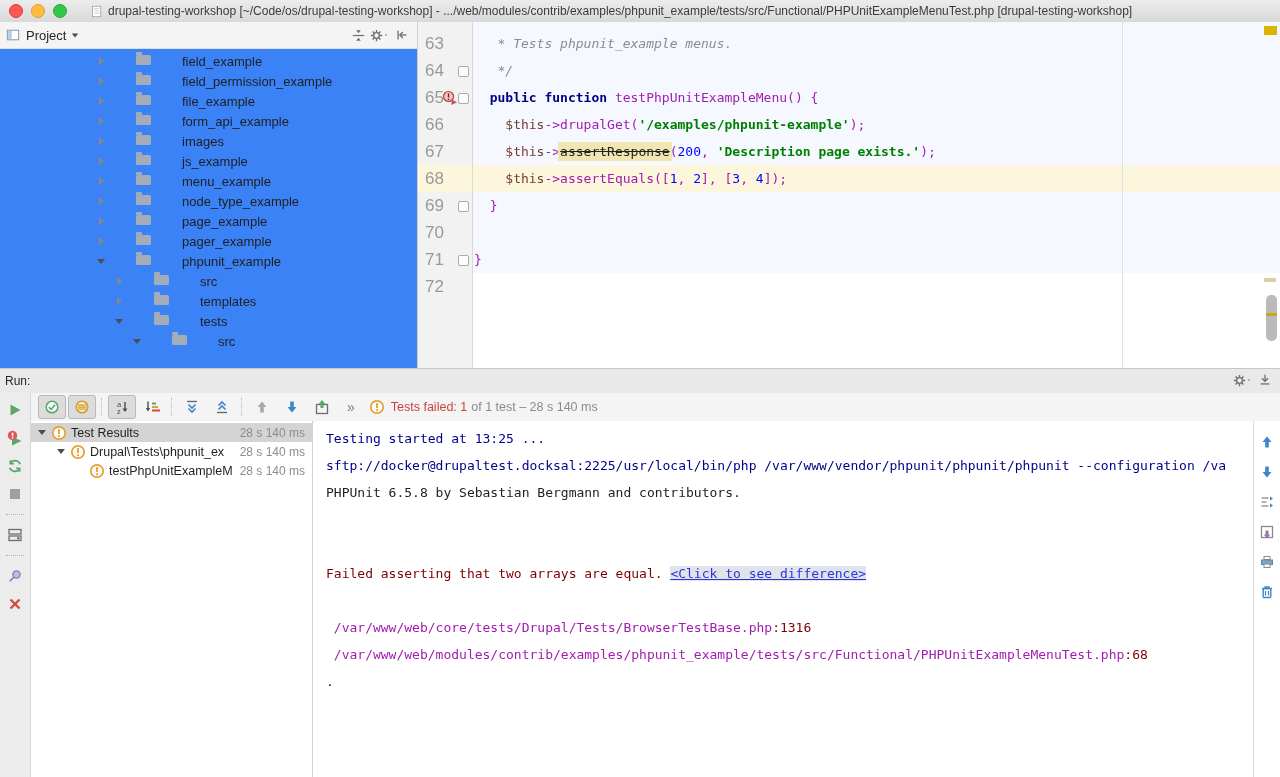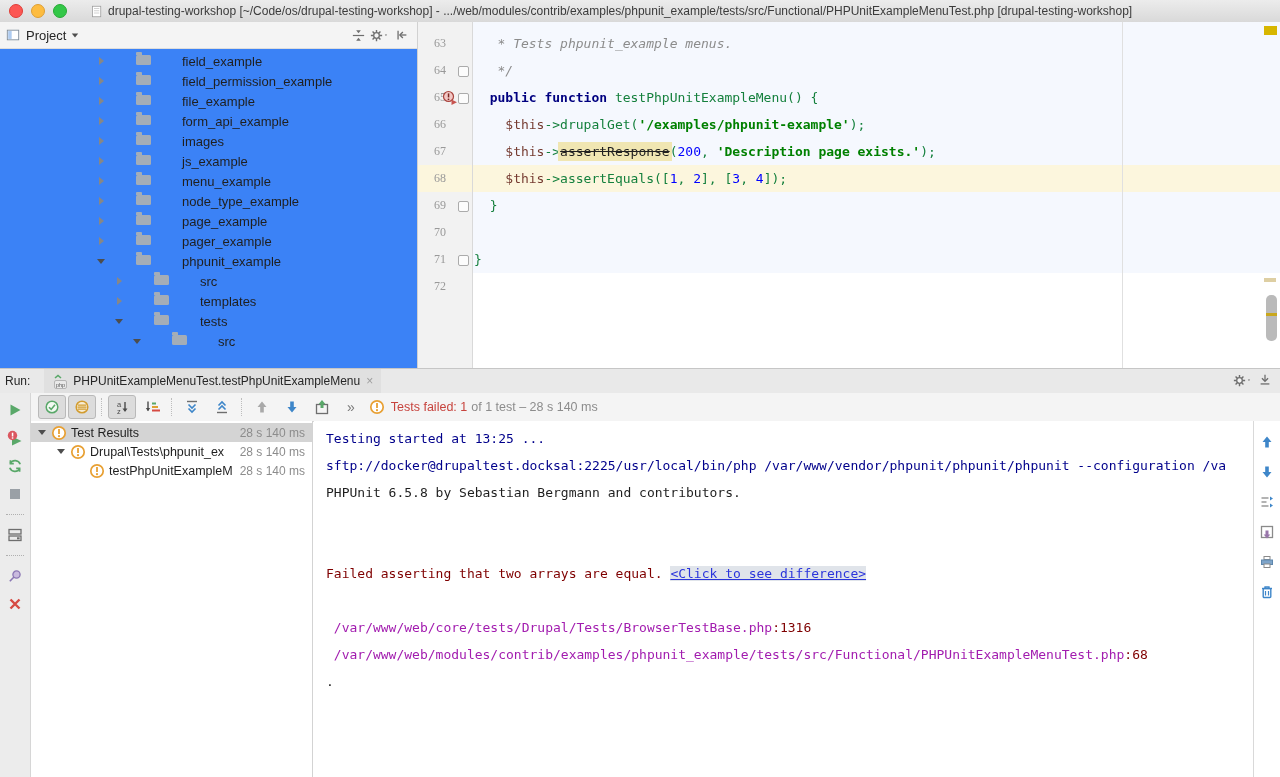--- a/index.html
+++ b/index.html
@@ -34,30 +34,30 @@
   .tri-r{width:0;height:0;border-left:5px solid #878787;border-top:4px solid transparent;border-bottom:4px solid transparent;}
   .tri-d{width:0;height:0;border-top:5px solid #4d4d4d;border-left:4px solid transparent;border-right:4px solid transparent;}
   .folder{position:relative;width:15px;height:10px;background:#a4adb7;border-radius:1.5px;margin-left:3px;margin-top:-2px;}
   .folder:before{content:"";position:absolute;top:-3px;left:0;width:6px;height:3px;background:#a4adb7;border-radius:1px 1px 0 0;}
 
   
   #editor{left:418px;top:22px;width:862px;height:346px;background:#fff;overflow:hidden;}
   #gutter{position:absolute;left:0;top:0;width:54px;bottom:0;background:#f2f2f2;border-right:1px solid #d9d9d9;}
   .g-row{height:27px;position:relative;}
   .g-row.cur{background:#fcf6dd;}
-  .g-num{position:absolute;left:16px;top:0;line-height:27px;font-family:Liberation Serif, serif;font-size:12px;color:#999;}
+  .g-num{position:absolute;left:7px;top:0;line-height:27px;font-family:Liberation Sans, sans-serif;font-size:17px;color:#999;}
   .g-fold{position:absolute;right:3px;top:9px;width:9px;height:9px;border:1px solid #ababab;border-radius:2px;background:#fcfcfc;}
   .g-fail{position:absolute;left:24px;top:6px;width:16px;height:16px;}
   #code-area{position:absolute;left:55px;top:0;right:0;bottom:0;}
   #blue-bg{position:absolute;left:0;top:0;right:0;height:251px;background:#f5f8fe;}
   .c-row{position:absolute;left:0;right:0;height:27px;}
   .c-row.cur{background:#fcf6dd;}
   .c-row pre{margin:0;padding:0 0 0 1px;line-height:27px;font-family:"DejaVu Sans Mono",monospace;font-size:13px;white-space:pre;}
   #margin-guide{position:absolute;top:0;bottom:0;width:1px;background:#e0e0e0;}
-  .s-plain{color:#15803d;} .s-comment{color:#8c8c8c;font-style:italic;}
+  .s-plain{color:#a21caf;} .s-comment{color:#8c8c8c;font-style:italic;}
   .s-keyword{color:#000080;font-weight:bold;} .s-string{color:#008000;font-weight:bold;}
   .s-number{color:#0000ff;} .s-variable{color:#763c32;}
   .s-deprecated{color:#1f1f1f;text-decoration:line-through;background:#f0e6b2;box-shadow:0 0 0 2px #f0e6b2;}
   #stripe-square{position:absolute;right:3px;top:4px;width:13px;height:9px;background:#d7b600;}
   #stripe-warn{position:absolute;right:4px;top:256px;width:12px;height:4px;background:#decfa3;}
   #scroll-thumb{position:absolute;right:3px;top:273px;width:11px;height:46px;background:#a9a9a9;opacity:.8;border-radius:5px;}
   #thumb-mark{position:absolute;right:3px;top:291px;width:11px;height:3px;background:#c9a71d;}
 
   
   #runpanel{left:0;top:368px;width:1280px;height:409px;background:#fff;border-top:1px solid #c6c6c6;}
@@ -352,31 +352,20 @@
       </div>
       <div class="g-row" style="margin-top: 0px;">
         <span class="g-num">72</span>
       </div>
     </div>
 </div>
 
 <div id="runpanel" class="abs">
   <div id="tabrow">
     <span id="run-label">Run:</span>
-    <div id="run-tab">
-      <span class="ic">
-          <svg width="16" height="16" viewBox="0 0 16 16" style="display:block">
-            <path d="M3 4 6 1.5 9 4" fill="none" stroke="#59a869" stroke-width="1.6" transform="translate(0,1)"></path>
-            <rect x="2.5" y="7.5" width="12" height="8" rx="1.5" fill="#e9e9e9" stroke="#b5b5b5"></rect>
-            <text x="8.5" y="13.8" font-size="5.5" text-anchor="middle" fill="#555" font-family="Liberation Sans,sans-serif">php</text>
-          </svg>
-        </span>
-      <span id="run-tab-title">PHPUnitExampleMenuTest.testPhpUnitExampleMenu</span>
-      <span class="tab-close">×</span>
-    </div>
     <div id="corner-icons">
       <span class="hdr-icon">
           <span class="ic">
             <span style="display:flex;align-items:center;">
               <svg width="15" height="15" viewBox="0 0 16 16" style="display:block">
                 <g stroke="#6e6e6e" stroke-width="1.5">
                   <path d="M8 2v2.6M8 11.4V14M2 8h2.6M11.4 8H14M3.8 3.8l1.8 1.8M10.4 10.4l1.8 1.8M12.2 3.8l-1.8 1.8M5.6 10.4l-1.8 1.8"></path>
                 </g>
                 <circle cx="8" cy="8" r="3" fill="#f4f4f4" stroke="#6e6e6e" stroke-width="1.4"></circle>
               </svg>

